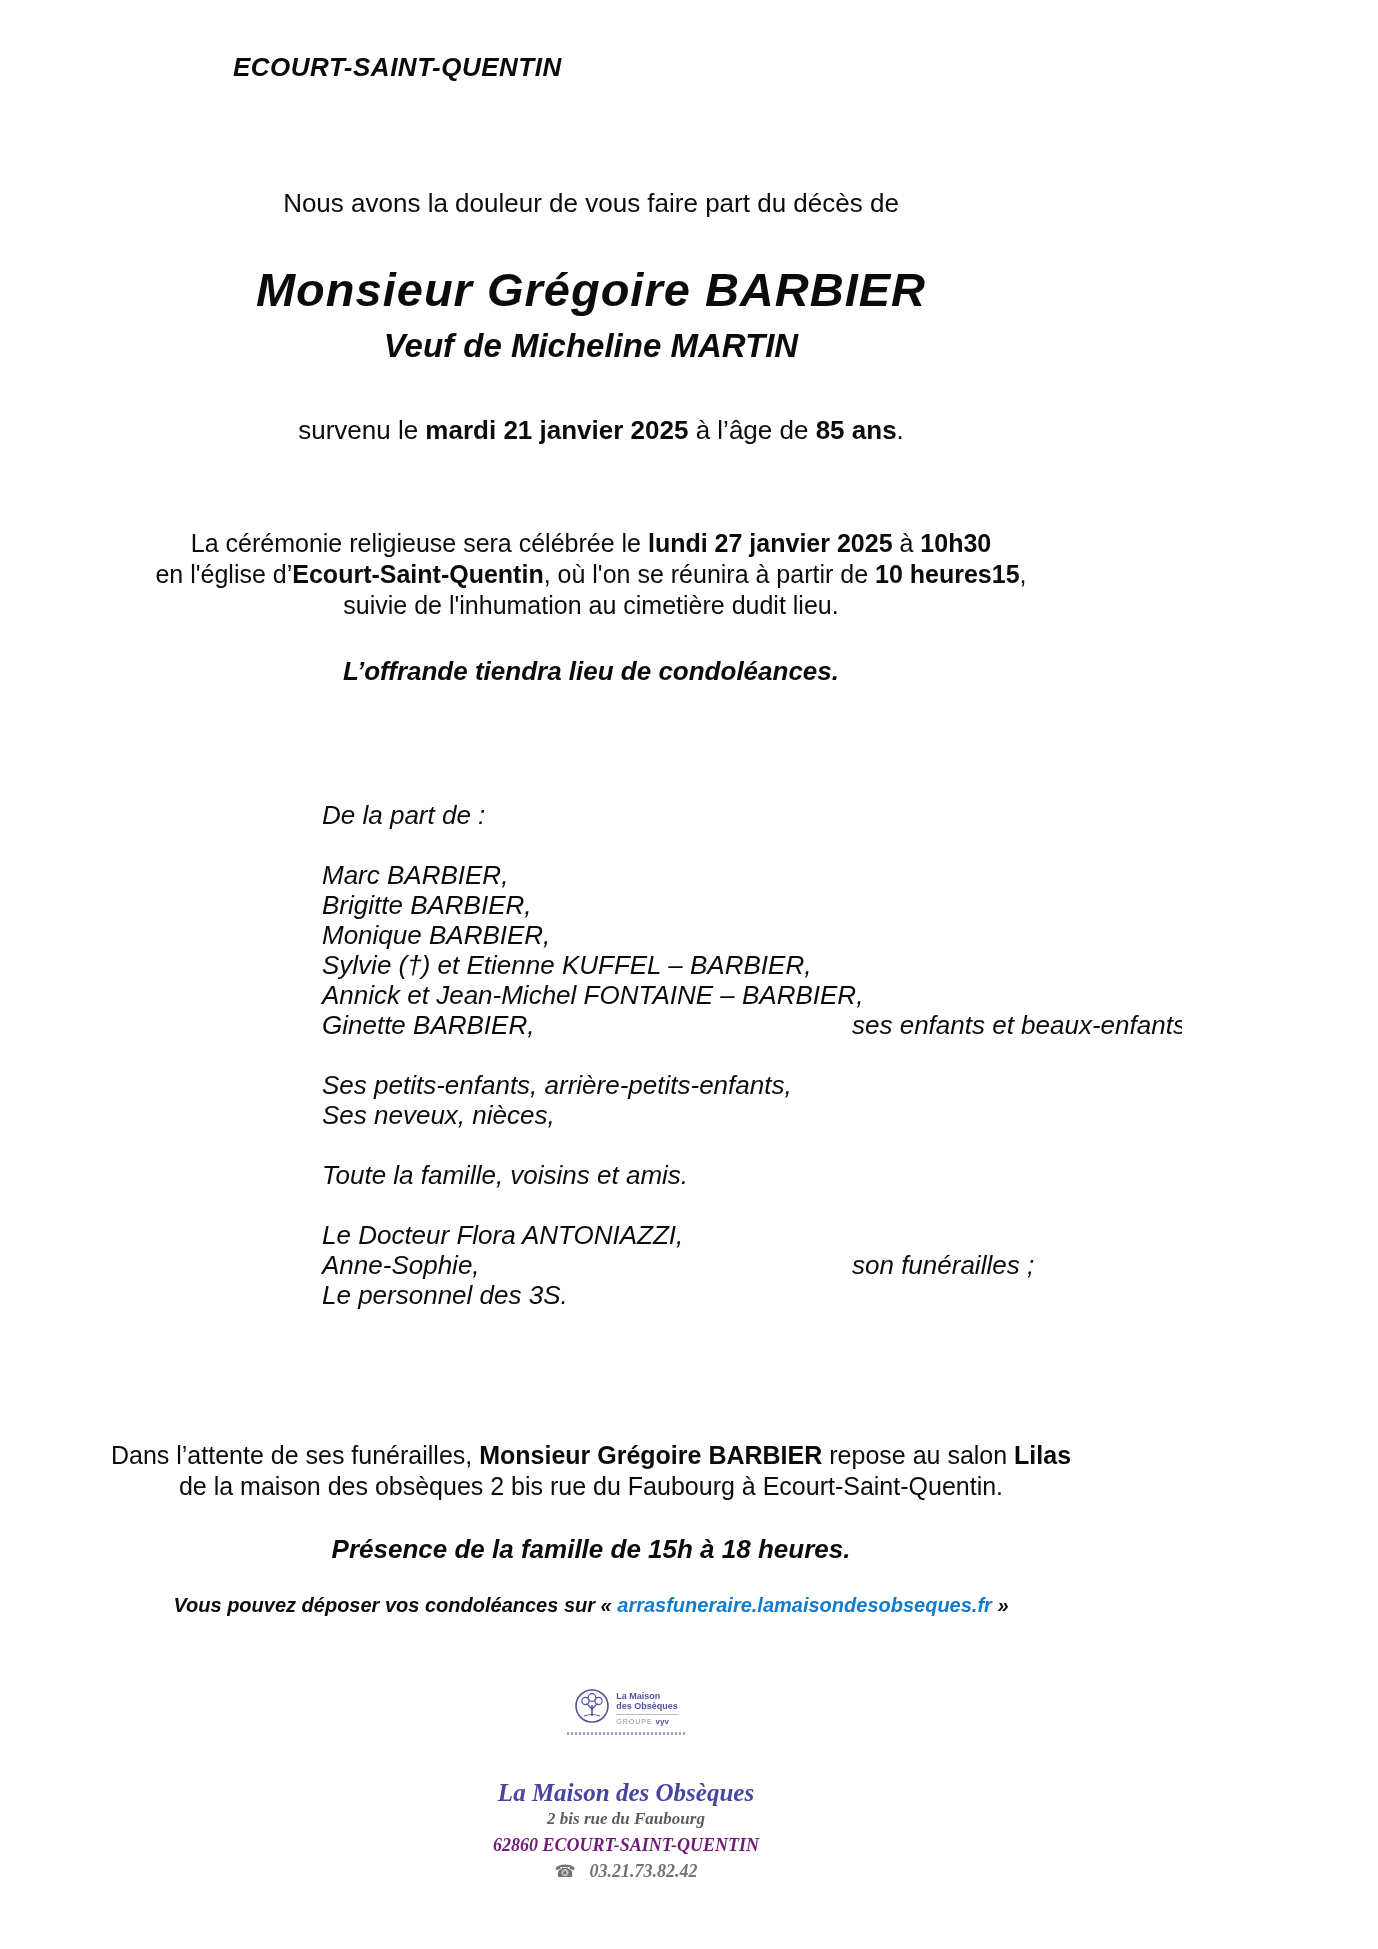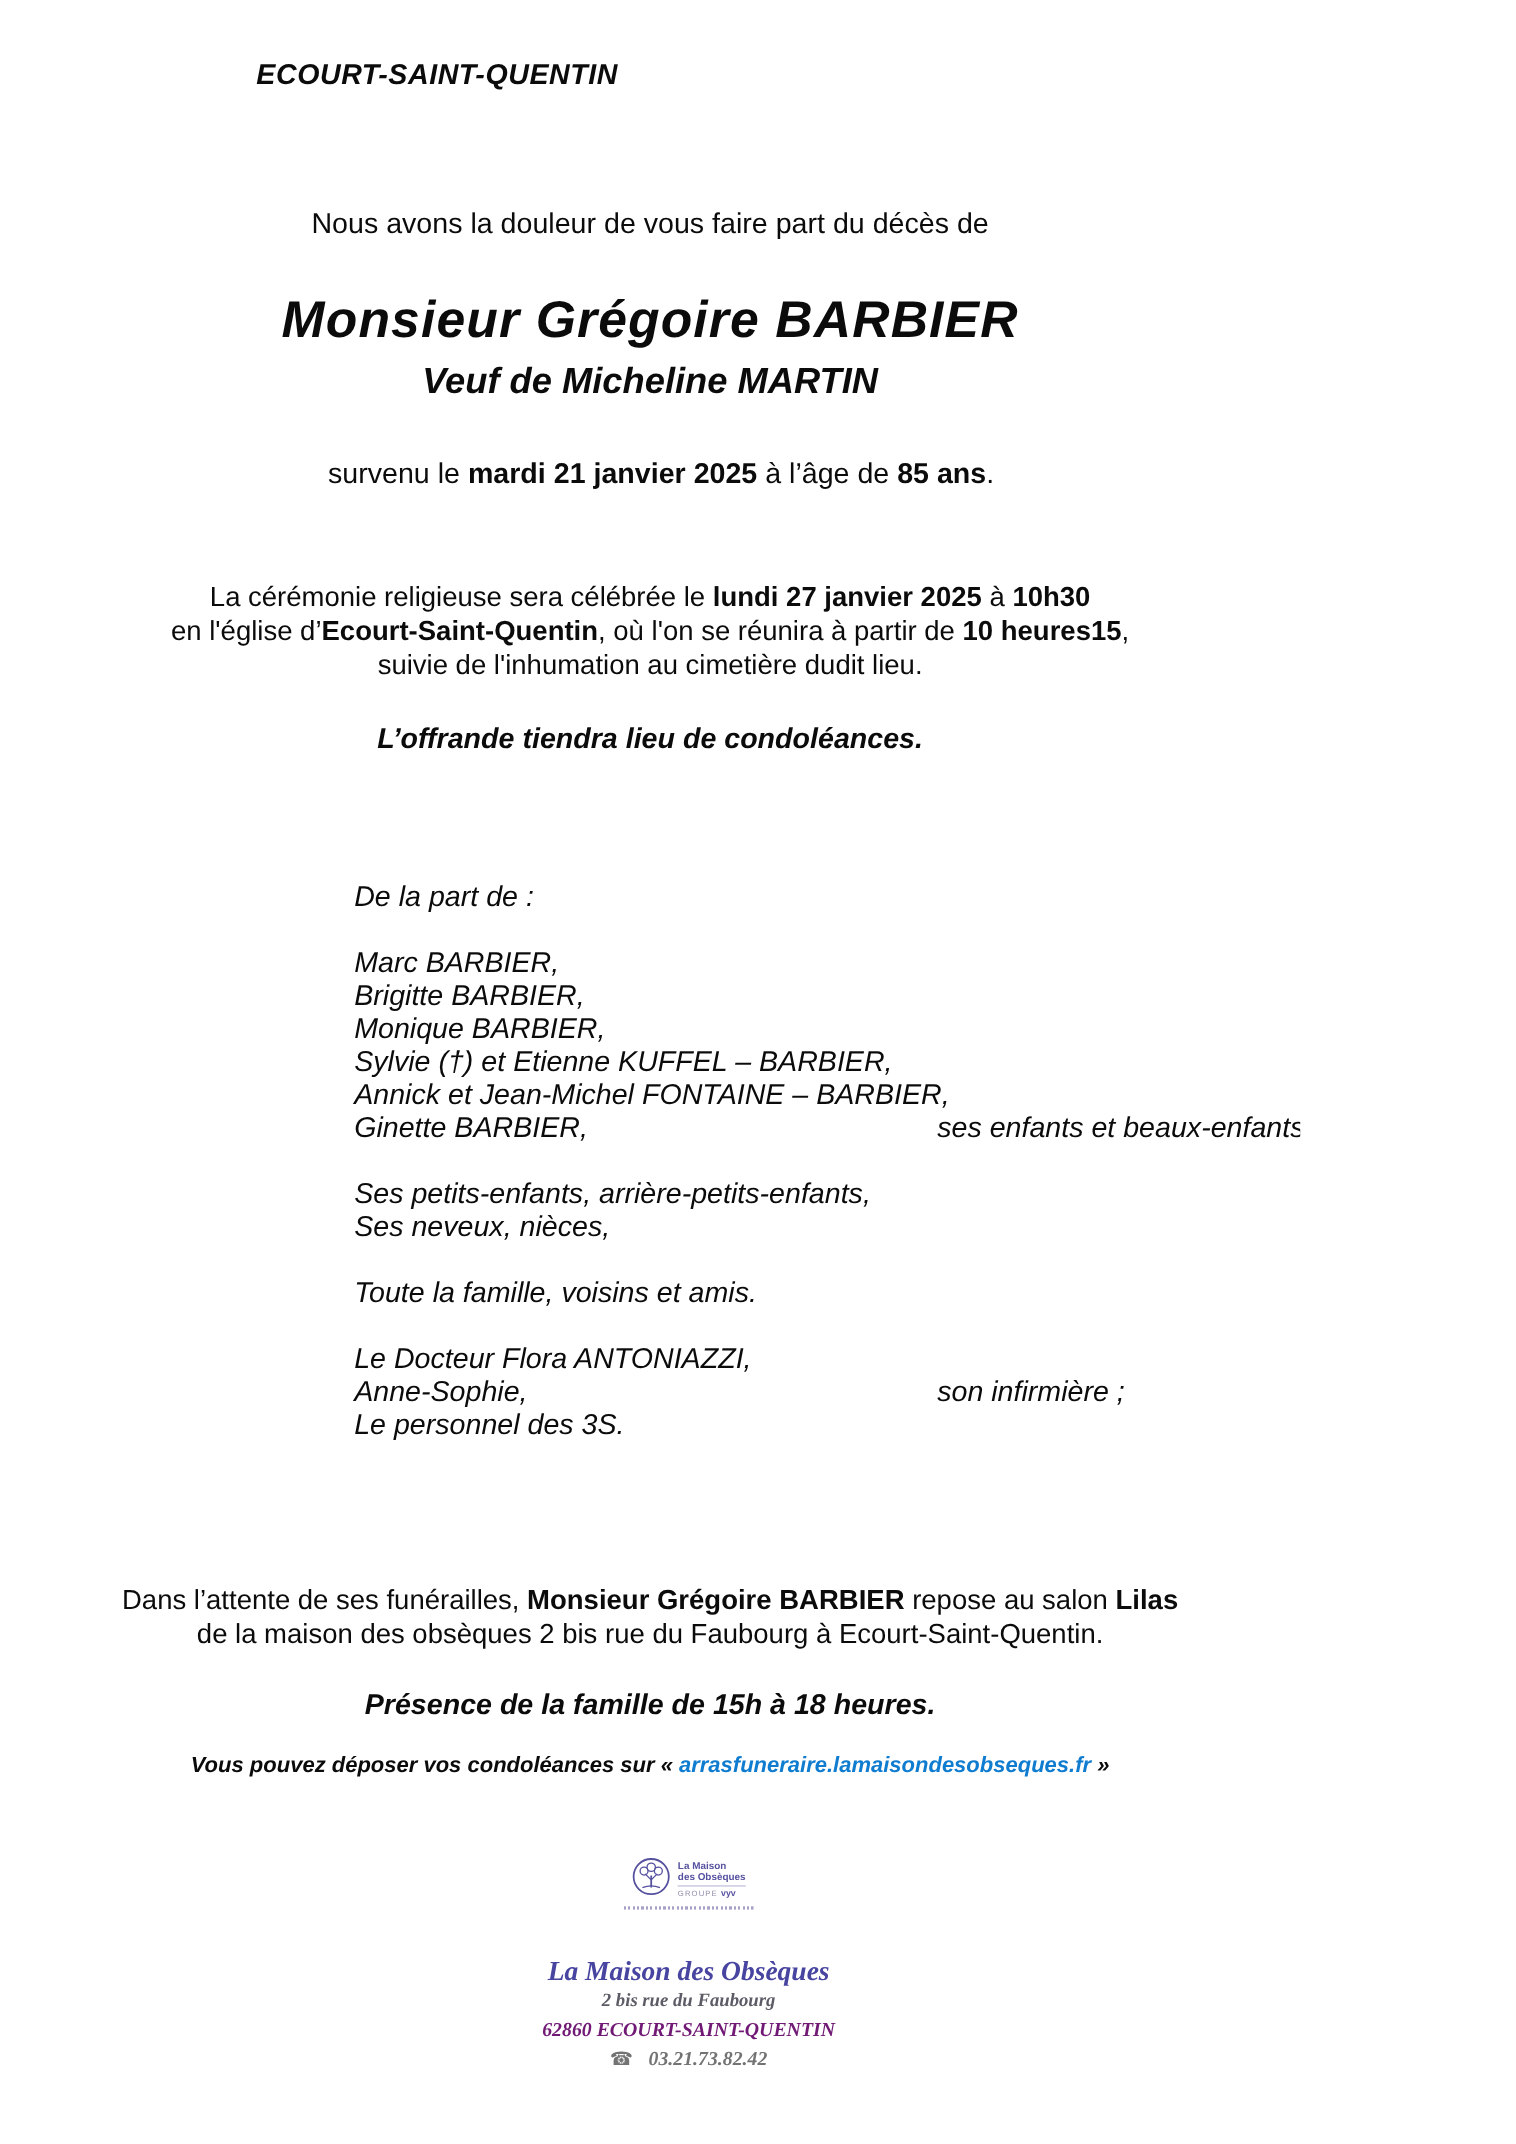--- a/index.html
+++ b/index.html
@@ -128,21 +128,21 @@
     <div class="row">Sylvie (†) et Etienne KUFFEL – BARBIER,</div>
     <div class="row">Annick et Jean-Michel FONTAINE – BARBIER,</div>
     <div class="row"><span>Ginette BARBIER,</span><span class="annot">ses enfants et beaux-enfants ;</span></div>
     <div class="gap"></div>
     <div class="row">Ses petits-enfants, arrière-petits-enfants,</div>
     <div class="row">Ses neveux, nièces,</div>
     <div class="gap"></div>
     <div class="row">Toute la famille, voisins et amis.</div>
     <div class="gap"></div>
     <div class="row">Le Docteur Flora ANTONIAZZI,</div>
-    <div class="row"><span>Anne-Sophie,</span><span class="annot">son infirmière ;</span></div>
+    <div class="row"><span>Anne-Sophie,</span><span class="annot">son funérailles ;</span></div>
     <div class="row">Le personnel des 3S.</div>
   </div>
 
   <div class="abs center repose">
     <div><span>Dans l’attente de ses funérailles, </span><b>Monsieur Grégoire BARBIER</b><span> repose au salon </span><b>Lilas</b></div>
     <div>de la maison des obsèques 2 bis rue du Faubourg à Ecourt-Saint-Quentin.</div>
   </div>
 
   <div class="abs center presence">Présence de la famille de 15h à 18 heures.</div>
 

